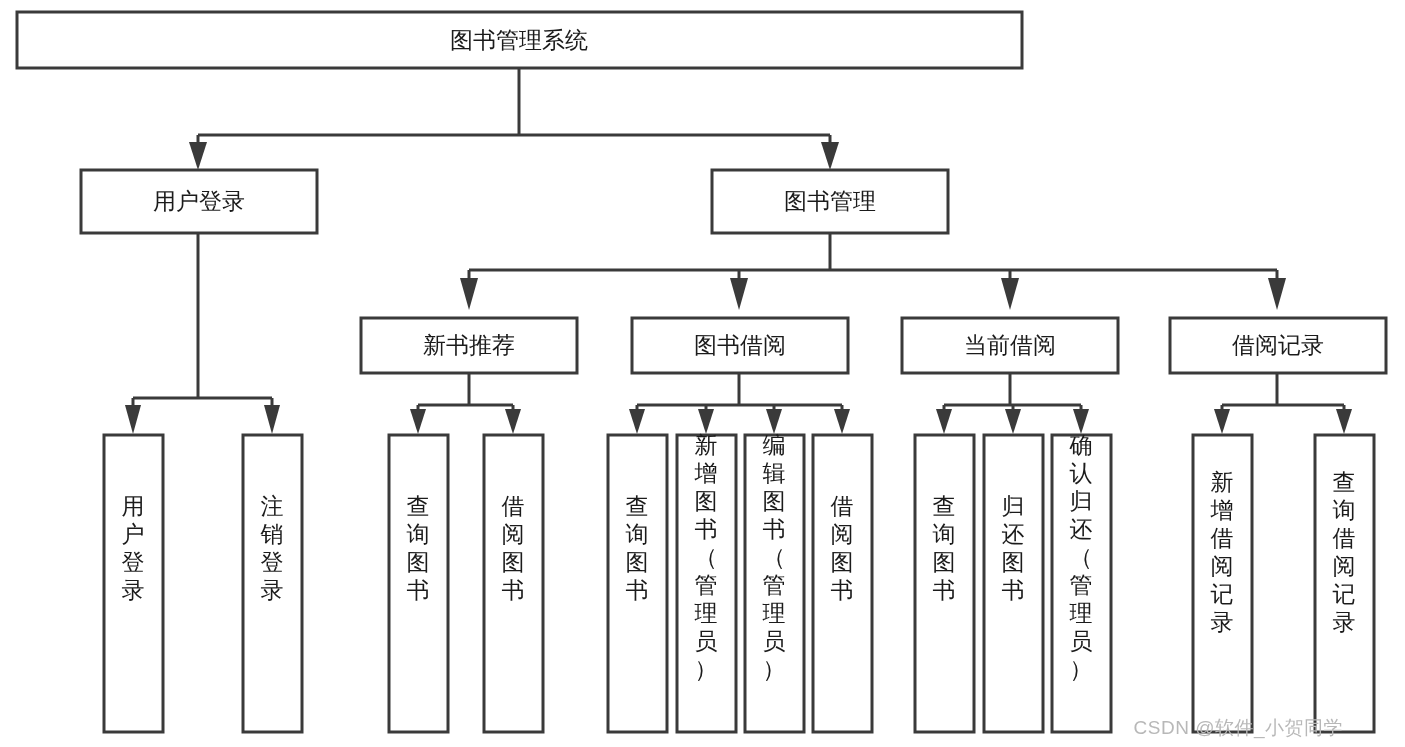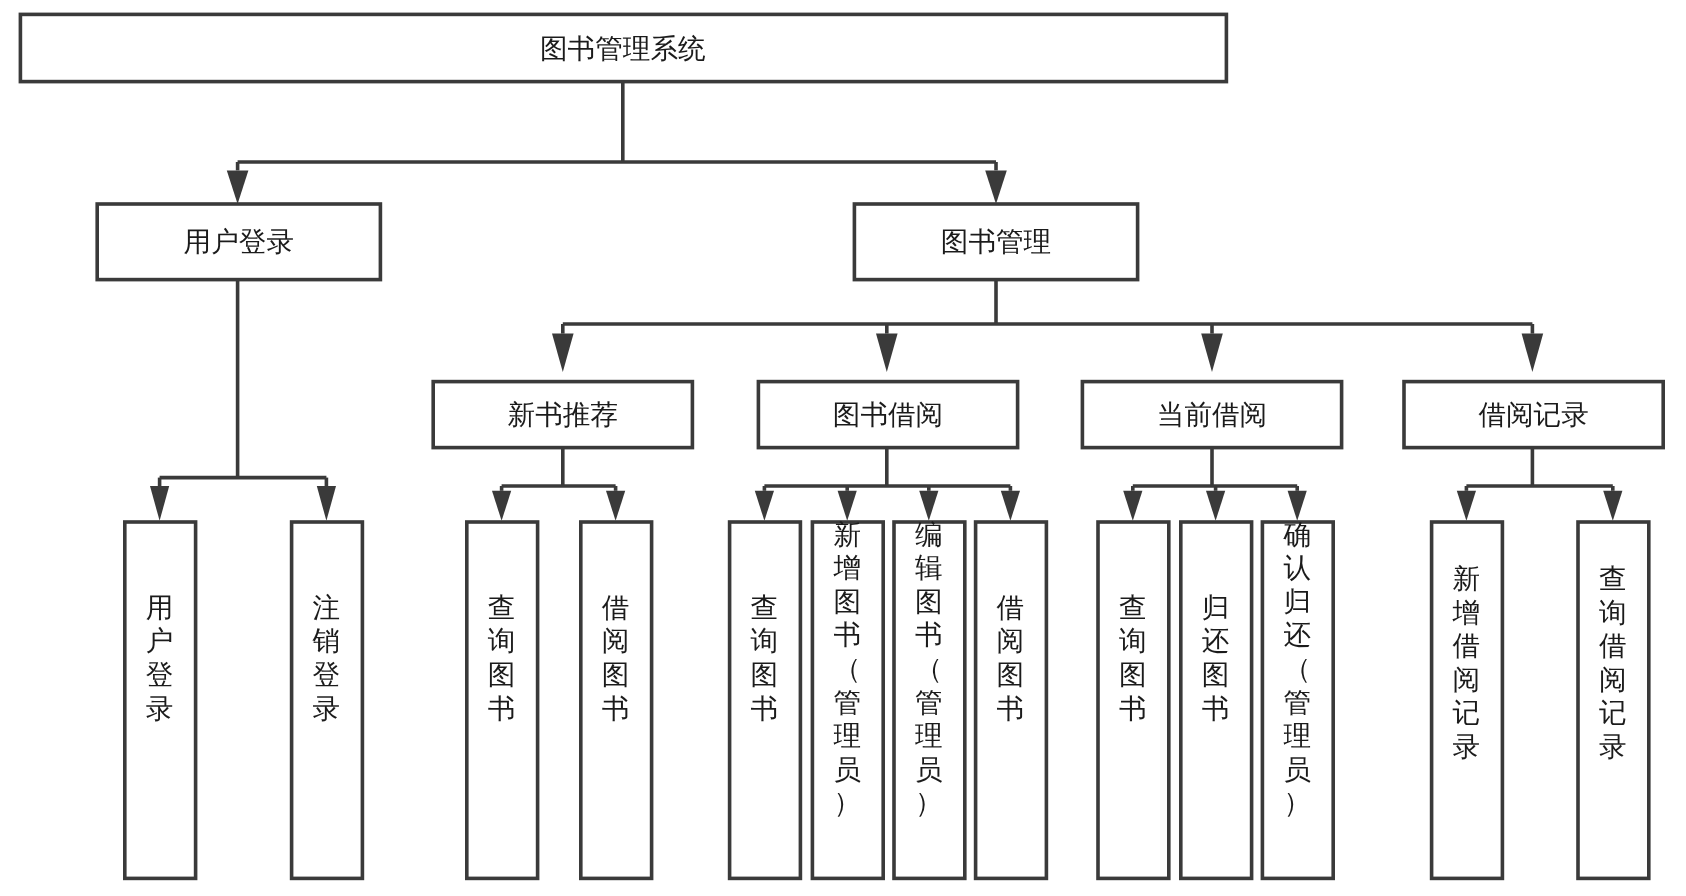--- a/index.html
+++ b/index.html
@@ -228,13 +228,14 @@
       <text class="node-label-v vtext" x="1222" y="490"><tspan x="1222" y="490">新</tspan><tspan x="1222" y="518">增</tspan><tspan x="1222" y="546">借</tspan><tspan x="1222" y="574">阅</tspan><tspan x="1222" y="602">记</tspan><tspan x="1222" y="630">录</tspan></text>
     </g>
 
     <g>
       <rect class="node-rect" x="1315" y="435" width="59" height="297"></rect>
       <text class="node-label-v vtext" x="1344" y="490"><tspan x="1344" y="490">查</tspan><tspan x="1344" y="518">询</tspan><tspan x="1344" y="546">借</tspan><tspan x="1344" y="574">阅</tspan><tspan x="1344" y="602">记</tspan><tspan x="1344" y="630">录</tspan></text>
     </g>
 
   </svg>
 
+  <div class="watermark">CSDN @软件_小贺同学</div>
 </div>
 
 </body></html>

